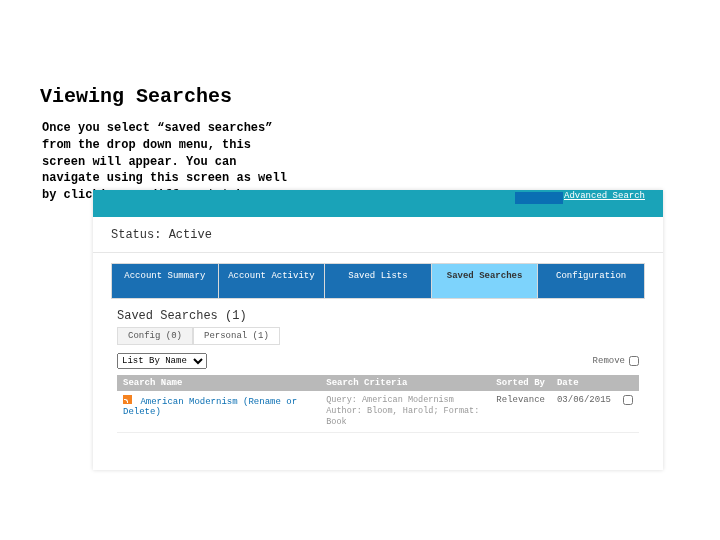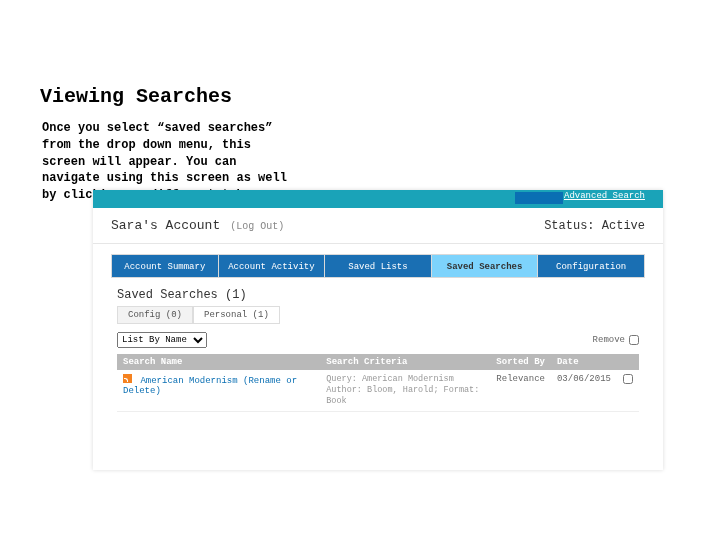--- a/index.html
+++ b/index.html
@@ -4,31 +4,31 @@
 <style>
   * { box-sizing: border-box; margin: 0; padding: 0; font-family: Liberation Mono, monospace; }
   body { font-family: Arial, Helvetica, sans-serif; background: #fff; width: 720px; height: 540px; overflow: hidden; position: relative; }
 
   .slide-title { position: absolute; left: 40px; top: 85px; font-size: 20px; font-weight: 700; color: #000; }
 
   .annotation { position: absolute; left: 42px; top: 120px; width: 255px; font-size: 12px; font-weight: 700; line-height: 1.4; color: #000; }
 
   .screenshot-wrap { position: absolute; left: 93px; top: 190px; width: 570px; height: 280px; background: #fff; box-shadow: 0 0 4px rgba(0,0,0,0.15); font-size: 10px; color: #555; }
 
-  .top-teal { height: 18px; background: #1aa3b8; position: relative; }
+  .top-teal { height: 27px; background: #1aa3b8; position: relative; }
   .top-teal .btn-blue { position: absolute; right: 100px; top: 2px; width: 48px; height: 12px; background: #0a6fb3; }
   .top-teal .adv-link { position: absolute; right: 18px; top: 1px; font-size: 9px; color: #fff; text-decoration: underline; }
 
   .account-bar { height: 36px; background: #fff; border-bottom: 1px solid #e6e6e6; display: flex; align-items: center; justify-content: space-between; padding: 0 18px; }
   .account-bar .acct-name { font-size: 13px; color: #333; font-weight: 400; }
   .account-bar .logout { font-size: 10px; color: #888; margin-left: 4px; }
   .account-bar .status { font-size: 12px; color: #333; text-align: center; }
   .account-bar .status-val { font-weight: 400; }
 
-  .tabs-row { margin: 10px 18px 0; display: flex; border: 1px solid #d9d9d9; height: 24px; }
+  .tabs-row { margin: 10px 18px 0; display: flex; border: 1px solid #d9d9d9; height: 36px; }
   .tabs-row .tab { flex: 1; text-align: center; font-size: 9px; line-height: 24px; border-right: 1px solid #d9d9d9; cursor: pointer; }
   .tabs-row .tab:last-child { border-right: none; }
   .tabs-row .tab.active { background: #7dd3fc; color: #333; font-weight: 600; }
   .tabs-row .tab.blue { background: #1a6fb3; color: #fff; }
 
   .section-title { margin: 10px 24px 4px; font-size: 12px; color: #333; }
   .subtabs { margin: 0 24px 8px; display: flex; gap: 0; }
   .subtabs .subtab { font-size: 9px; padding: 3px 10px; background: #f3f3f3; border: 1px solid #ddd; cursor: pointer; }
   .subtabs .subtab.active { background: #fff; }
 
@@ -54,24 +54,20 @@
 <div class="annotation">Once you select “saved searches” from the drop down menu, this screen will appear. You can navigate using this screen as well by clicking on different tabs.</div>
 
 <div class="screenshot-wrap">
 
   <div class="top-teal">
     <div class="btn-blue"></div>
     <span class="adv-link">Advanced Search</span>
   </div>
 
   <div class="account-bar">
-    <div>
-      <span class="acct-name">Sara's Account</span>
-      <span class="logout">(Log Out)</span>
-    </div>
     <div class="status">
       <span>Status:</span>
       <span class="status-val">Active</span>
     </div>
   </div>
 
   <div class="tabs-row">
     <div class="tab blue">Account Summary</div>
     <div class="tab blue">Account Activity</div>
     <div class="tab blue">Saved Lists</div>

